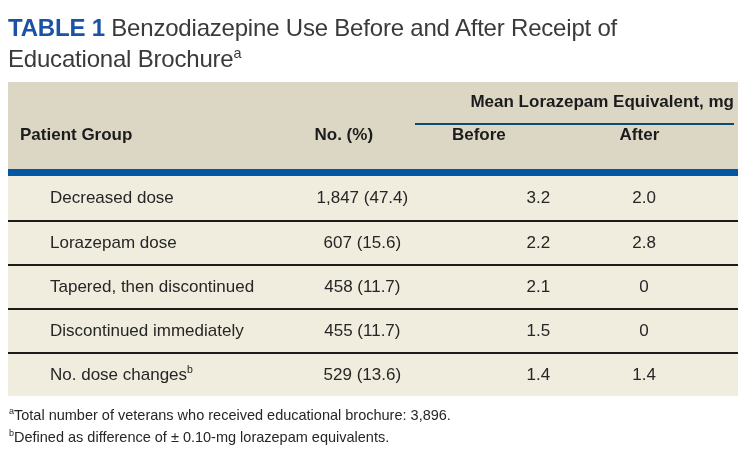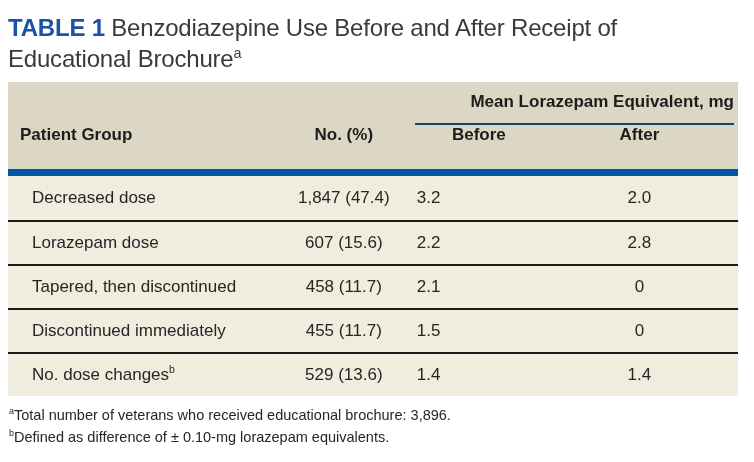--- a/index.html
+++ b/index.html
@@ -60,23 +60,23 @@
 
   .tbody { background: #f0ecde; }
   .trow {
     display: flex;
     align-items: center;
     height: 44px;
     font-size: 17px;
     color: #262626;
   }
   .trow + .trow { border-top: 2px solid #1c1c1c; }
-  .trow .cell-group  { width: 36%; text-align: left; padding-left: 24px; }
+  .trow .cell-group  { width: 36%; text-align: left; padding-left: 8px; margin-left: 34px; }
   .trow .cell-n      { width: 20%; text-align: center; }
-  .trow .cell-before { width: 17%; text-align: left; }
+  .trow .cell-before { width: 17%; text-align: right; }
   .trow .cell-after  { width: 27%; text-align: center; }
   .trow sup { font-size: 62%; line-height: 0; }
 
   
   .footnotes { margin-top: 8px; padding-left: 1px; }
   .footnote {
     font-size: 14.5px;
     line-height: 22px;
     color: #262626;
   }

